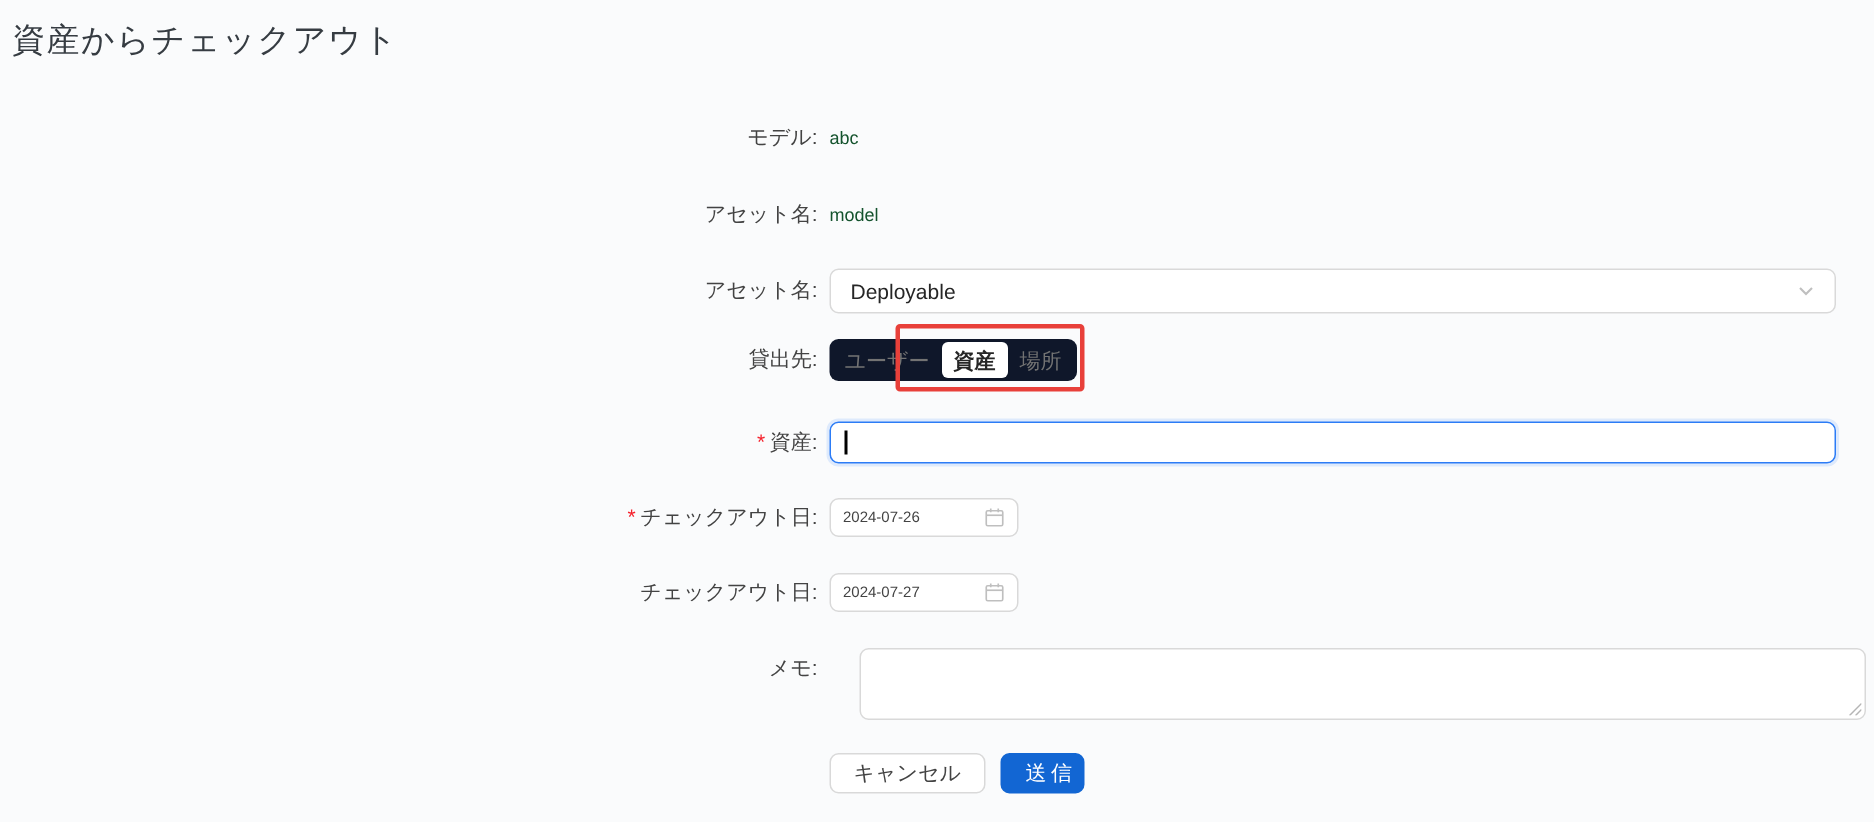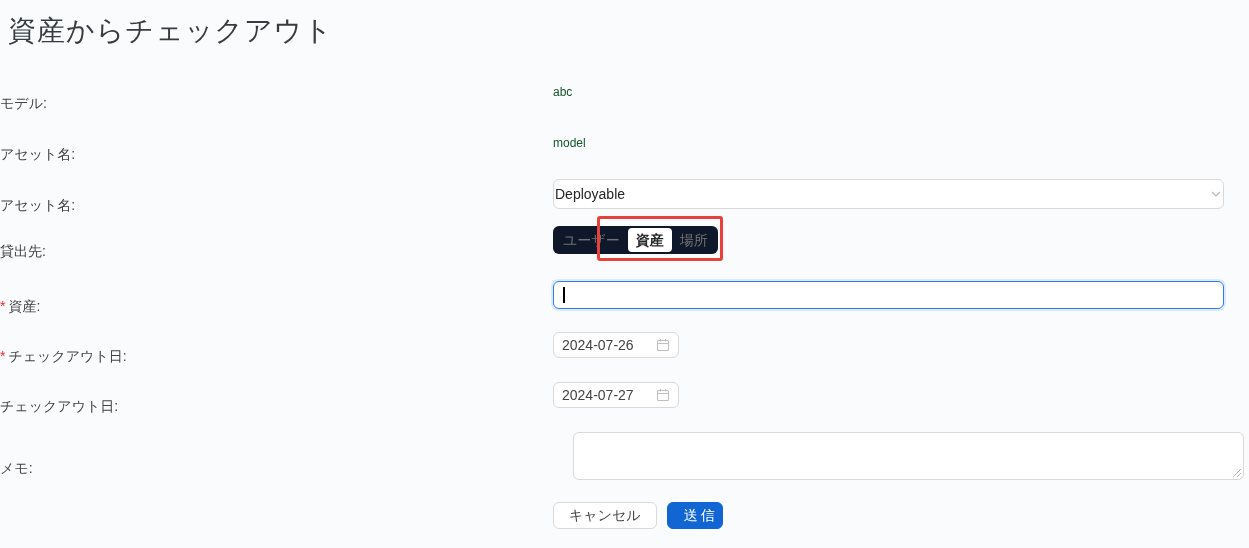--- a/index.html
+++ b/index.html
@@ -6,42 +6,42 @@
   html,body { width:1249px; height:548px; }
   body {
     font-family:"Liberation Sans","DejaVu Sans",sans-serif;
     background:#fafbfc;
     overflow:hidden;
   }
   .page { position:relative; width:1249px; height:548px; }
 
   .page-title {
     position:absolute; left:8px; top:12px;
-    font-size:28px; font-weight:400; color:#363c42; letter-spacing:1px;
+    font-size:22px; font-weight:400; color:#363c42; letter-spacing:1px;
   }
 
   .row {
     position:absolute; left:0; width:1249px;
     display:flex; align-items:center;
   }
   .label-col {
-    flex:0 0 545px; width:545px; 
-    font-size:14px; color:#434343; white-space:nowrap;margin-top:23px;
+    flex:0 0 545px; width:545px; text-align:right;
+    font-size:14px; color:#434343; white-space:nowrap;
   }
   .req { color:#f5222d; margin-right:3px; font-size:14px; }
   .ctrl { margin-left:8px; display:flex; align-items:center; }
 
   .plain-value { font-size:12px; color:#14532d; }
 
   
   .select-box {
     width:671px; height:30px; background:#fff;
     border:1px solid #d9d9d9; border-radius:6px;
     display:flex; align-items:center; justify-content:space-between;
-    padding:0 1px; cursor:pointer;
+    padding:0 13px; cursor:pointer;
   }
   .select-box .sel-text { font-size:14px; color:#262626; }
   .chevron { width:12px; height:12px; color:#bfbfbf; }
 
   
   .segmented {
     display:inline-flex; align-items:center;
     background:#0f172a; border-radius:6px; padding:2px; height:28px;
   }
   .seg-item {
@@ -72,21 +72,21 @@
   }
   @keyframes blink { 50% { opacity:0; } }
 
   
   .date-box {
     width:126px; height:26px; background:#fff;
     border:1px solid #d9d9d9; border-radius:6px;
     display:flex; align-items:center; justify-content:space-between;
     padding:0 8px; cursor:pointer;
   }
-  .date-box .date-text { font-size:14px; color:#434343; }
+  .date-box .date-text { font-size:10px; color:#434343; }
   .cal-icon { width:14px; height:14px; color:#bfbfbf; }
 
   
   .memo-area {
     position:relative; width:671px; height:48px; background:#fff;
     border:1px solid #d9d9d9; border-radius:6px; cursor:text;
   }
   .resize-handle { position:absolute; right:2px; bottom:2px; width:10px; height:10px; color:#b5b5b5; }
 
   

